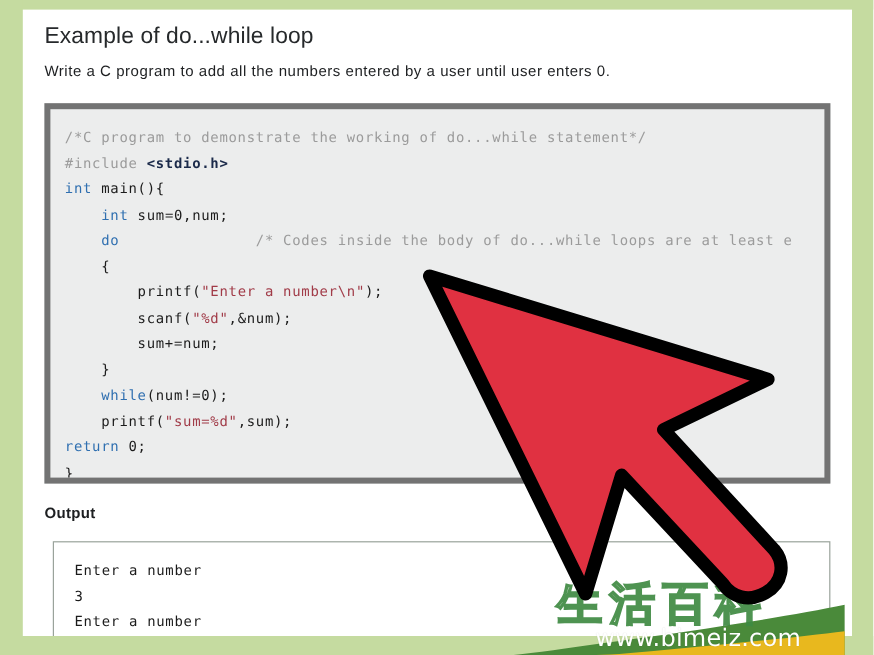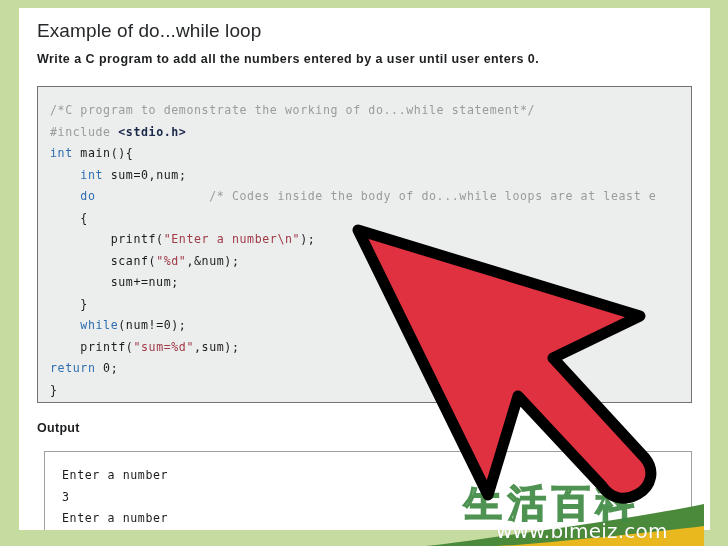--- a/index.html
+++ b/index.html
@@ -62,34 +62,34 @@
     font-weight: 400;
     color: #26292b;
     letter-spacing: 0.1px;
     white-space: nowrap;
   }
 
   .prompt-line {
     position: absolute;
     left: 18px; top: 44px;
     font-size: 12.5px;
-    font-weight: bold;
+    font-weight: normal;
     color: #1d1f21;
     white-space: nowrap;
     letter-spacing: 0.45px;
   }
 
   
   .code-box {
     position: absolute;
     left: 18px; top: 78px;
     width: 655px;
     height: 317px;
     background: #eceded;
-    border: 1px solid #737373;
+    border: 5px solid #737373;
     box-sizing: border-box;
     overflow: hidden;
   }
   .code-pre {
     position: absolute;
     left: 12px; top: 13px;
     margin: 0;
     font-family: "DejaVu Sans Mono", "Liberation Mono", monospace;
     font-size: 11.6px;
     line-height: 21.5px;

